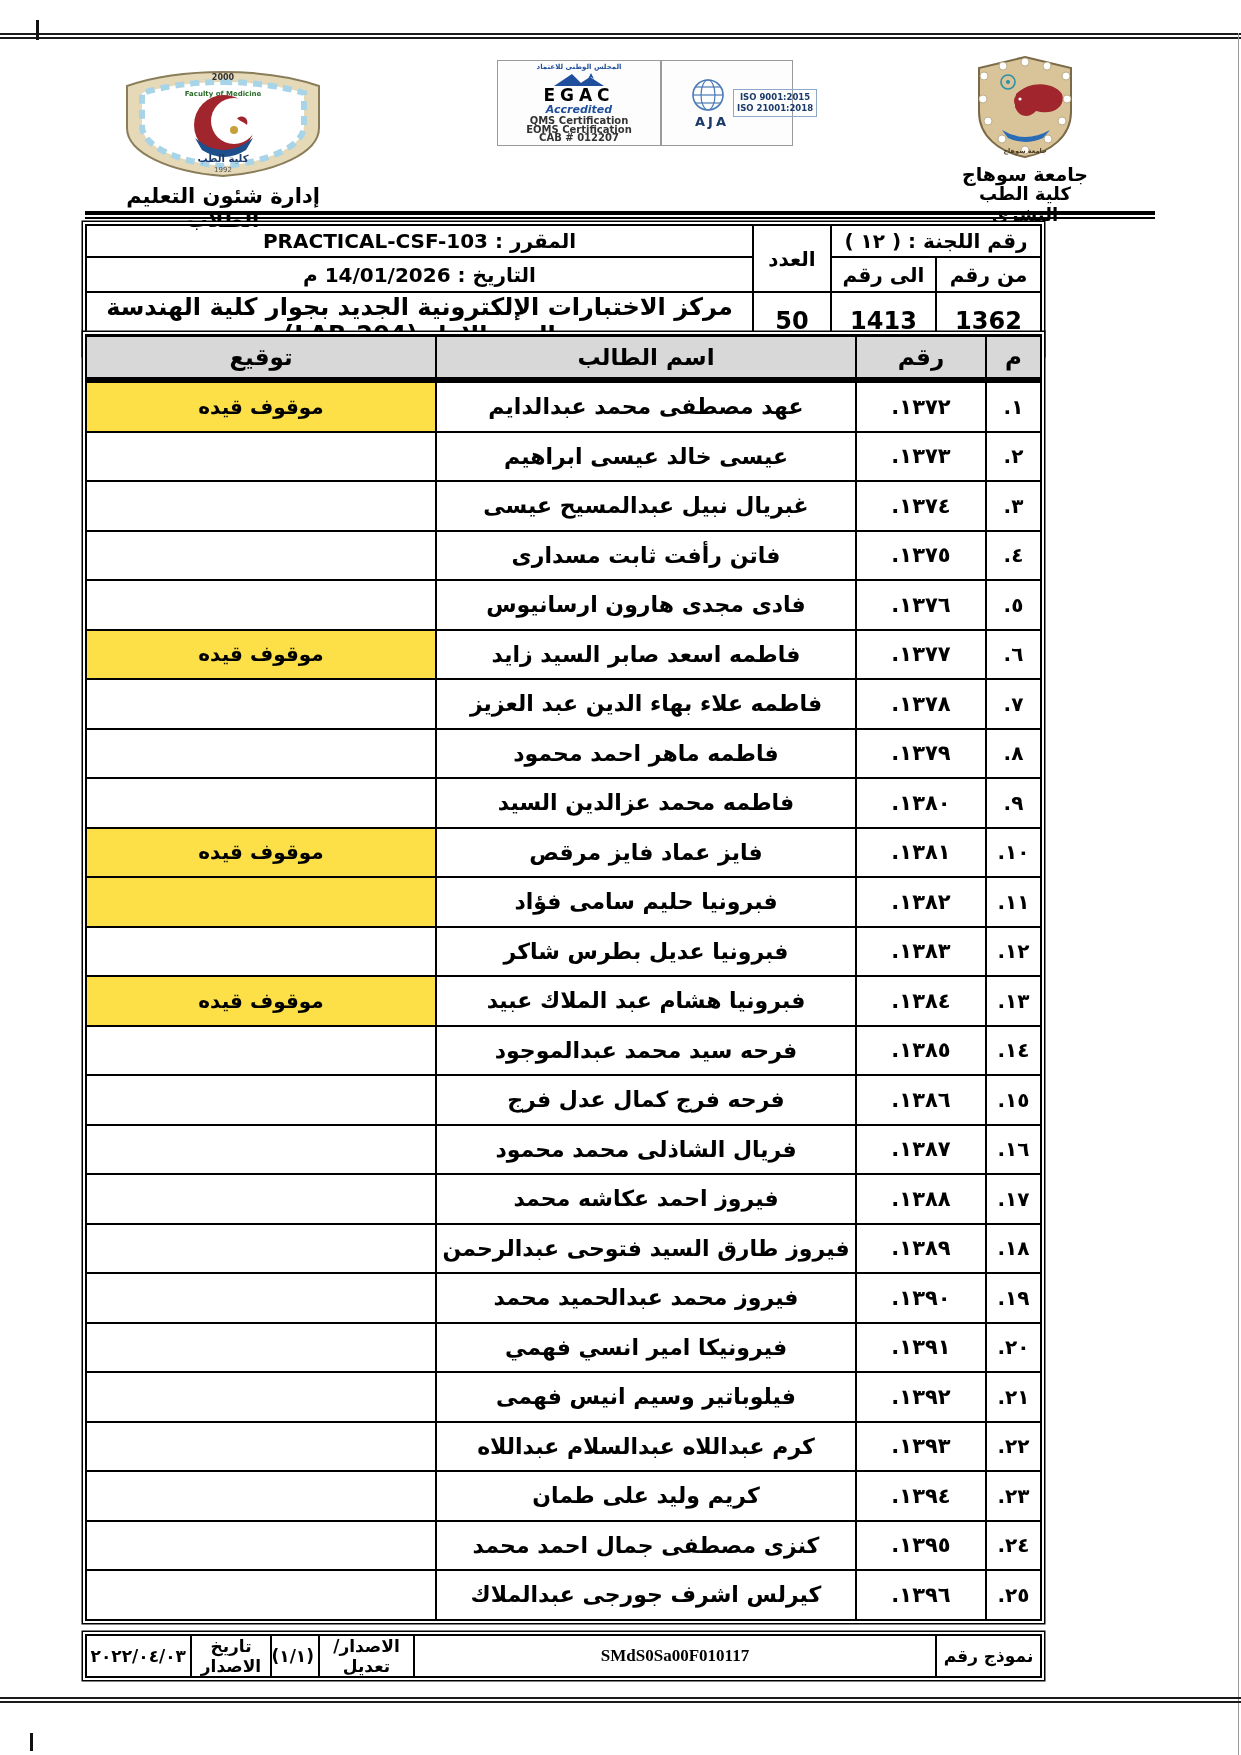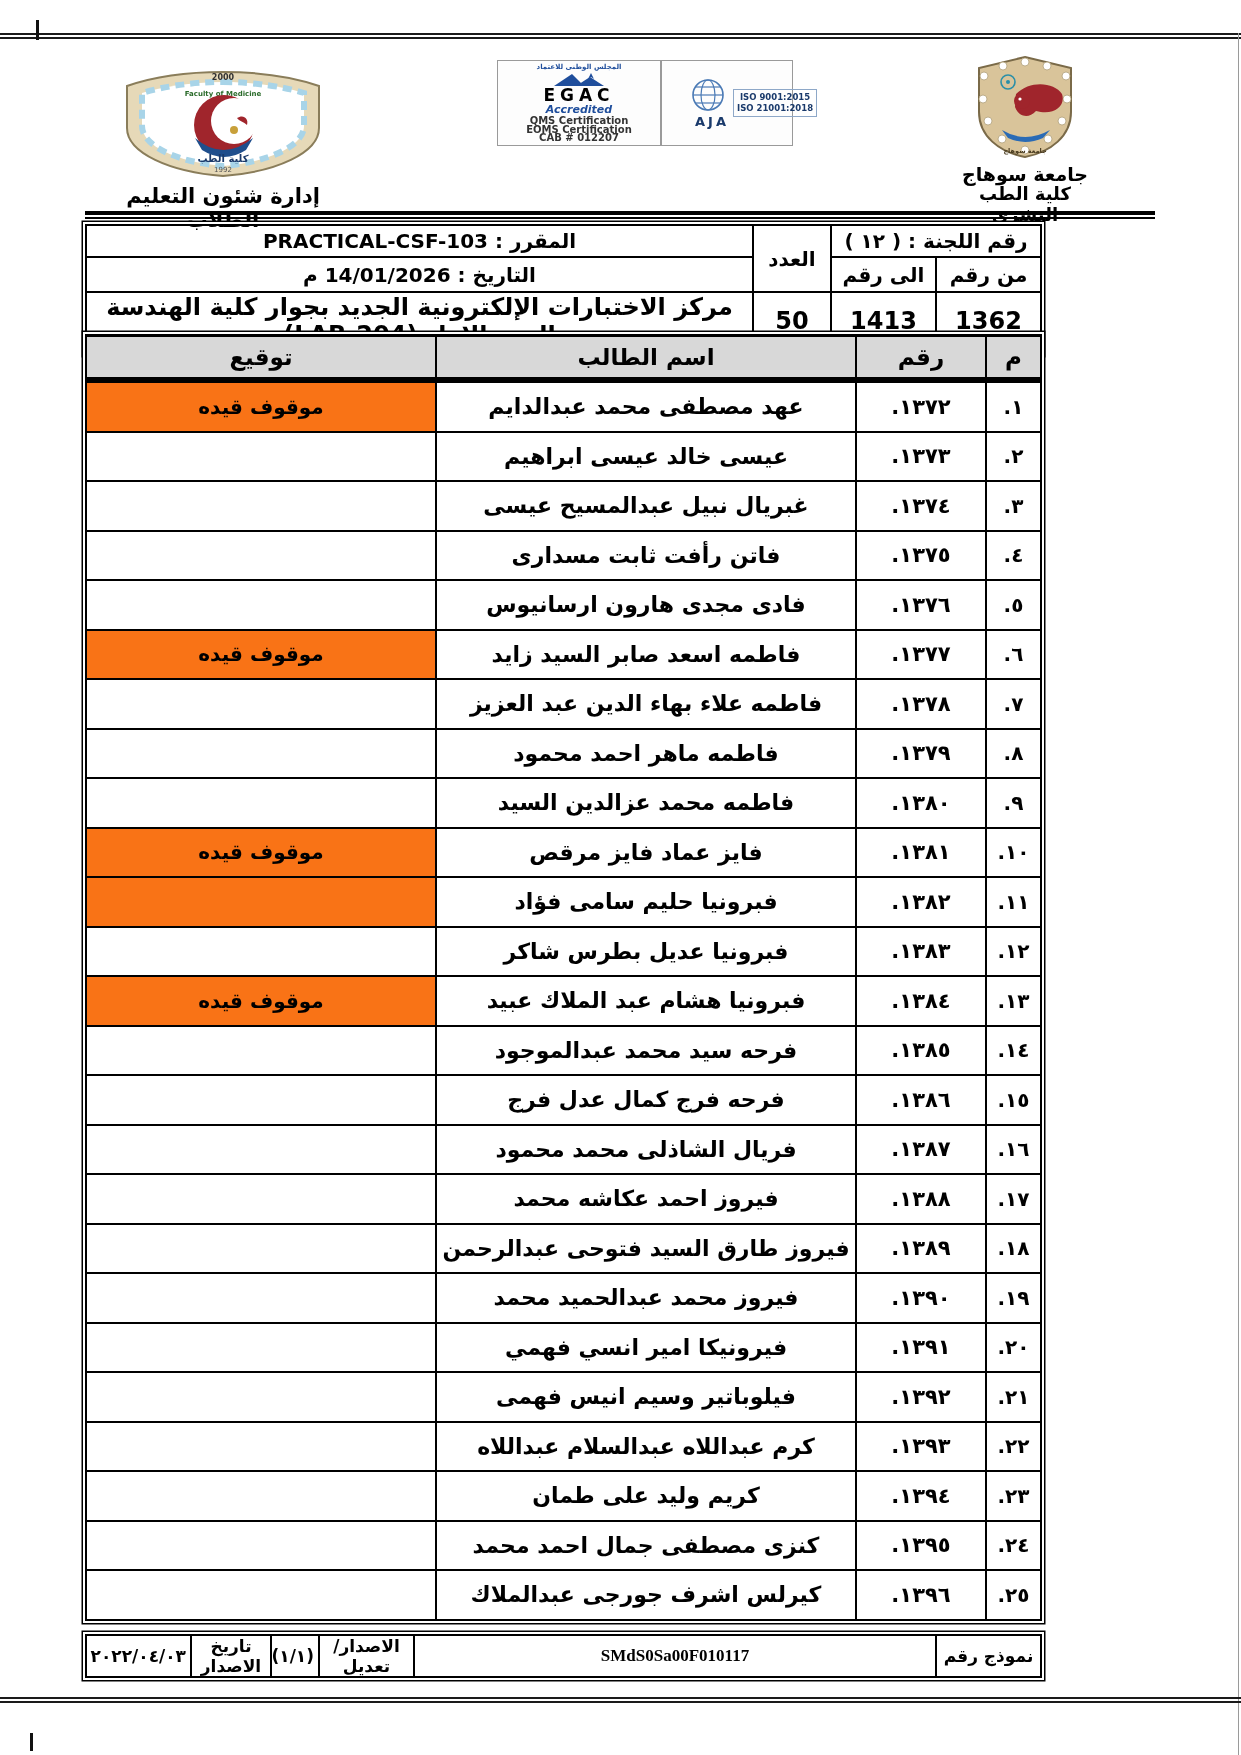--- a/index.html
+++ b/index.html
@@ -71,21 +71,21 @@
   }
   .main-table td{height:47.5px;font-weight:700;}
   .col-m{width:55px;}
   .col-num{width:130px;}
   .col-name{width:420px;}
   .col-sig{width:350px;}
   td.col-m{font-size:20px;}
   td.col-num{font-size:21px;}
   td.col-name{font-size:22px;}
   td.col-sig{font-size:20px;}
-  td.suspended{background:#f97316;}
+  td.suspended{background:#fde047;}
 
   
   .footer-table{position:absolute;top:1634px;left:85px;width:955px;}
   .footer-table td{height:36px;font-weight:700;font-size:17px;}
   .f-serial{font-family:"Liberation Serif", serif;font-size:21px;direction:ltr;}
   .f-date{font-size:18px;}
   .f-ver{font-size:17px;}
 
   svg{display:block;margin:0 auto;}
 </style>

